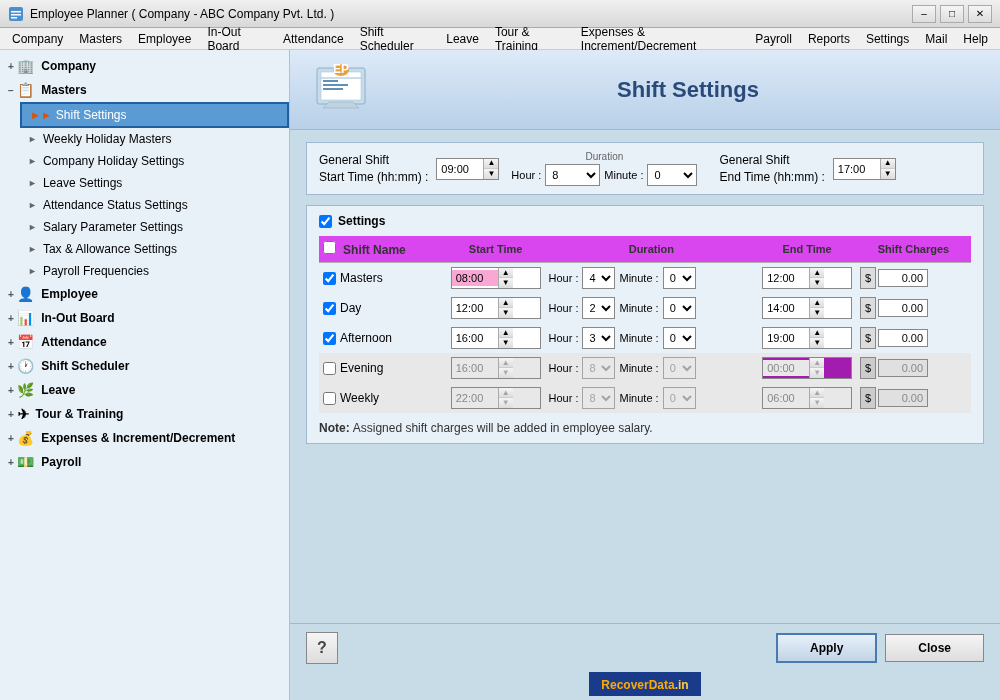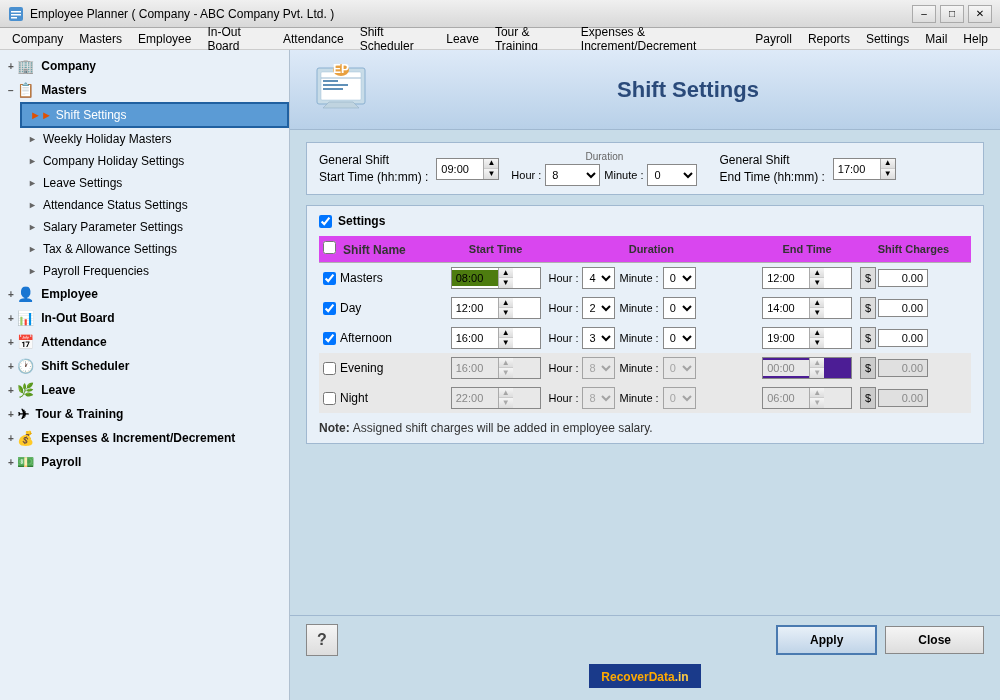--- a/index.html
+++ b/index.html
@@ -571,21 +571,21 @@
           <tbody id="shifts-tbody">
           <tr>
     <td>
       <div class="shift-name-cell">
         <input type="checkbox" class="checkbox" checked="" style="">
         <span>Masters</span>
       </div>
     </td>
     <td>
       <div class="time-input-wrap" style="">
-        <input type="text" value="08:00" style="background: #4d7c0f; color: rgb(0, 0, 0);">
+        <input type="text" value="08:00" style="background: #f9a8d4; color: rgb(0, 0, 0);">
         <div class="spin-btns">
           <button class="spin-btn">▲</button>
           <button class="spin-btn">▼</button>
         </div>
       </div>
     </td>
     <td>
       <div class="duration-cell">
         <span style="font-size:11px;">Hour :</span>
         <select style="">
@@ -723,40 +723,40 @@
         <select disabled="" style="background:#e8e8e8; color:#888;">
           <option>8</option>
         </select>
         <span style="font-size:11px;">Minute :</span>
         <select disabled="" style="background:#e8e8e8; color:#888;">
           <option>0</option>
         </select>
       </div>
     </td>
     <td>
-      <div class="time-input-wrap" style="background:#4c1d95;">
+      <div class="time-input-wrap" style="background:#a21caf;">
         <input type="text" value="00:00" disabled="" style="background: rgb(232, 232, 232); color: rgb(136, 136, 136);">
         <div class="spin-btns">
           <button class="spin-btn" disabled="">▲</button>
           <button class="spin-btn" disabled="">▼</button>
         </div>
       </div>
     </td>
     <td>
       <div class="dollar-cell">
         <div class="dollar-sign" style="background:#ccc;">$</div>
         <input type="text" class="charge-input disabled-input" value="0.00" disabled="" style="">
       </div>
     </td>
   </tr>
               <tr class="row-disabled">
     <td>
       <div class="shift-name-cell">
         <input type="checkbox" class="checkbox" style="">
-        <span>Night</span>
+        <span>Weekly</span>
       </div>
     </td>
     <td>
       <div class="time-input-wrap" style="background:#e8e8e8;">
         <input type="text" value="22:00" disabled="" style="background: rgb(232, 232, 232); color: rgb(136, 136, 136);">
         <div class="spin-btns">
           <button class="spin-btn" disabled="">▲</button>
           <button class="spin-btn" disabled="">▼</button>
         </div>
       </div>
@@ -799,20 +799,20 @@
 
     </div>
 
     <div class="footer-bar">
       <button class="help-btn">?</button>
       <div class="footer-spacer"></div>
       <button class="action-btn apply-btn">Apply</button>
       <button class="action-btn close-action-btn">Close</button>
     </div>
 
-    <div style="text-align:center; padding-bottom:8px;">
+    <div style="text-align:center; ">
       <div class="watermark">
         <span>RecoverData</span><span style="color:#ffcc44;">.in</span>
       </div>
     </div>
 
   </div>
 </div>
 
 </body></html>

